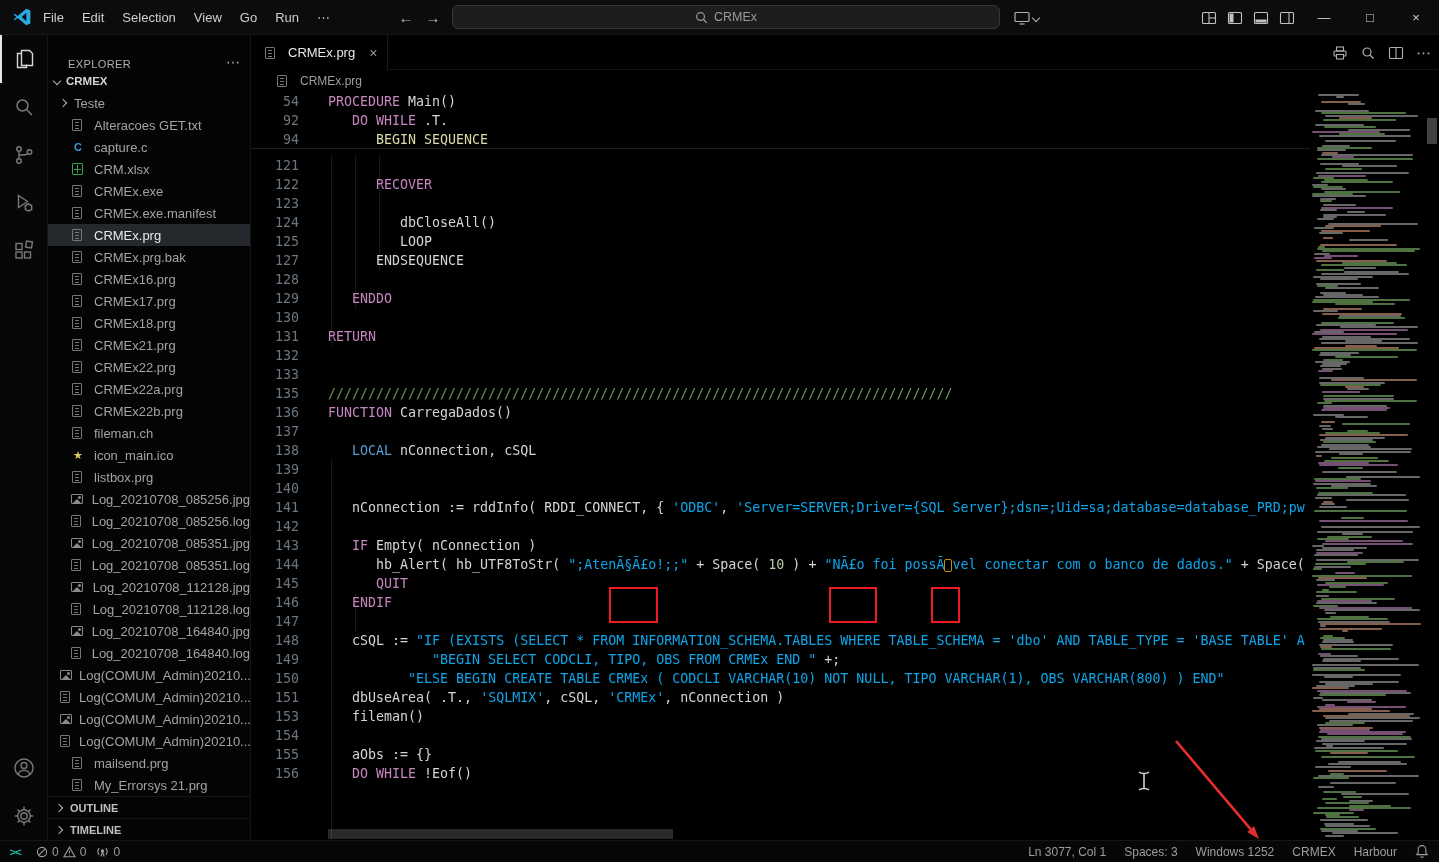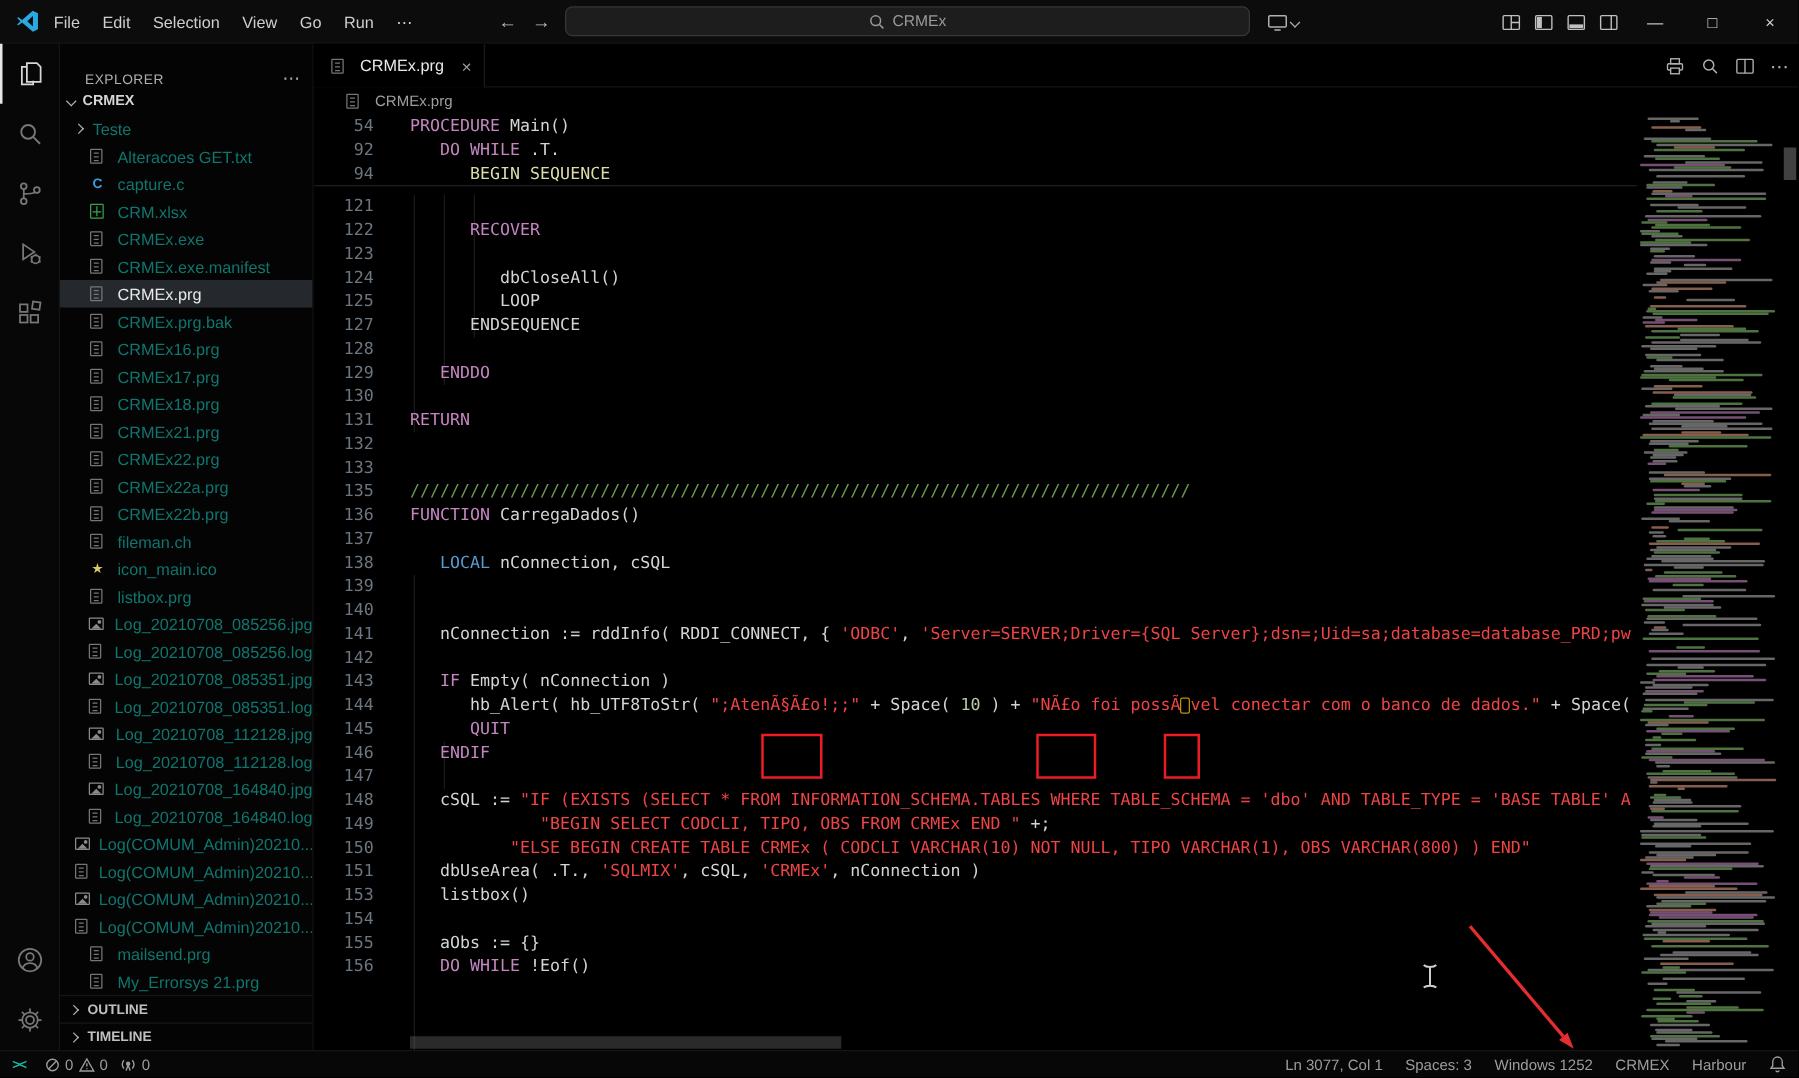--- a/index.html
+++ b/index.html
@@ -28,21 +28,21 @@
   .act-item { width:48px; height:48px; display:flex; align-items:center; justify-content:center; opacity:.62; }
   .act-item.active { opacity:1; border-left:2px solid #e7e7e7; }
   .act-bottom { position:absolute; bottom:0; left:0; }
   
   #sidebar { position:absolute; top:35px; bottom:22px; left:48px; width:203px; background:#040404; border-right:1px solid #141414; overflow:hidden; }
   #sb-header { position:absolute; top:0; left:0; right:0; height:35px; display:flex; align-items:flex-end; padding:0 10px 0 20px; }
   #sb-header .title { font-size:11px; letter-spacing:.4px; color:#b0b0b0; flex:1; }
   #sb-header .more { color:#b0b0b0; font-size:14px; }
   #sb-section { position:absolute; top:35px; left:0; right:0; height:22px; display:flex; align-items:center; gap:6px; padding-left:6px; font-weight:bold; font-size:11.5px; color:#d6d6d6; }
   #file-list { position:absolute; top:57px; left:0; right:0; }
-  .frow { height:22px; display:flex; align-items:center; padding-left:12px; color:#0f766e; font-size:13px; cursor:default; white-space:nowrap; overflow:hidden; }
+  .frow { height:22px; display:flex; align-items:center; padding-left:12px; color:#a3a3a3; font-size:13px; cursor:default; white-space:nowrap; overflow:hidden; }
   .frow.sel { background:#25282c; color:#e8e8e8; }
   .chevslot { width:12px; display:flex; align-items:center; }
   .fslot { width:20px; display:flex; align-items:center; justify-content:flex-start; }
   .flabel { margin-left:2px; }
   .chev { width:6px; height:6px; border-right:1.4px solid #b0b0b0; border-bottom:1.4px solid #b0b0b0; display:inline-block; }
   .chev.right { transform:rotate(-45deg); }
   .chev.down { transform:rotate(45deg); }
   .bottom-sections { position:absolute; bottom:0; left:0; right:0; }
   .bsec { height:22px; border-top:1px solid #161616; display:flex; align-items:center; gap:8px; padding-left:8px; font-weight:bold; font-size:11px; color:#c0c0c0; }
   
@@ -64,21 +64,21 @@
   #tabbar { position:absolute; top:0; left:0; right:0; height:35px; border-bottom:1px solid #131313; display:flex; }
   .tab { height:35px; display:flex; align-items:center; gap:6px; padding:0 10px 0 14px; background:#000; color:#e8e8e8; border-right:1px solid #1a1a1a; font-size:13px; }
   .tab .close { color:#9a9a9a; margin-left:8px; font-size:14px; }
   #editor-actions { position:absolute; right:8px; top:0; height:35px; display:flex; align-items:center; gap:12px; color:#b0b0b0; }
   #breadcrumbs { position:absolute; top:35px; left:0; right:0; height:22px; display:flex; align-items:center; gap:6px; padding-left:26px; color:#9e9e9e; font-size:12px; }
   #code-region { position:absolute; top:57px; left:0; width:1059px; bottom:0; overflow:hidden; font-family:"DejaVu Sans Mono", monospace; font-size:13.3px; }
   .cl { height:19px; line-height:19px; display:flex; position:relative; z-index:2; }
   .ln { flex:0 0 48px; text-align:right; color:#6b7680; margin-right:29px; }
   .ct { white-space:pre; }
   .tk-d{color:#d4d4d4} .tk-k{color:#c586c0} .tk-b{color:#569cd6} .tk-f{color:#dcdcaa}
-  .tk-s{color:#ef4444} .tk-c{color:#6a9955} .tk-n{color:#b5cea8}
+  .tk-s{color:#0ea5e9} .tk-c{color:#6a9955} .tk-n{color:#b5cea8}
   .tk-u{display:inline-block;width:8px;height:13px;border:1px solid #b89500;border-radius:2px;vertical-align:middle;}
   #sticky { position:absolute; top:0; left:0; right:0; height:57px; background:#000; border-bottom:1px solid #1e1e1e; box-shadow:0 3px 6px rgba(0,0,0,.55); z-index:3; }
   #code-lines { position:absolute; top:64px; left:0; right:0; }
   .guide { position:absolute; width:1px; background:rgba(255,255,255,.10); z-index:1; }
   #hscroll { position:absolute; left:77px; top:737px; width:345px; height:10px; background:rgba(120,120,120,.35); z-index:4; }
   #minimap { position:absolute; top:57px; right:14px; width:115px; bottom:0; overflow:hidden; }
   .mmline { position:absolute; height:2px; border-radius:1px; }
   #vscroll { position:absolute; right:2px; top:83px; width:10px; height:26px; background:rgba(130,130,130,.5); }
   
   #statusbar { position:absolute; bottom:0; left:0; right:0; height:22px; background:#070707; border-top:1px solid #161616; display:flex; align-items:center; font-size:12px; color:#9d9d9d; }
@@ -629,21 +629,21 @@
           <div class="cl">
             <span class="ln">150</span>
             <span class="ct"><span class="tk-d">          </span><span class="tk-s">"ELSE BEGIN CREATE TABLE CRMEx ( CODCLI VARCHAR(10) NOT NULL, TIPO VARCHAR(1), OBS VARCHAR(800) ) END"</span></span>
           </div>
           <div class="cl">
             <span class="ln">151</span>
             <span class="ct"><span class="tk-d">   </span><span class="tk-d">dbUseArea( .T., </span><span class="tk-s">'SQLMIX'</span><span class="tk-d">, cSQL, </span><span class="tk-s">'CRMEx'</span><span class="tk-d">, nConnection )</span></span>
           </div>
           <div class="cl">
             <span class="ln">153</span>
-            <span class="ct"><span class="tk-d">   </span><span class="tk-d">listbox()</span></span>
+            <span class="ct"><span class="tk-d">   </span><span class="tk-d">fileman()</span></span>
           </div>
           <div class="cl">
             <span class="ln">154</span>
             <span class="ct"></span>
           </div>
           <div class="cl">
             <span class="ln">155</span>
             <span class="ct"><span class="tk-d">   </span><span class="tk-d">aObs := {}</span></span>
           </div>
           <div class="cl">

